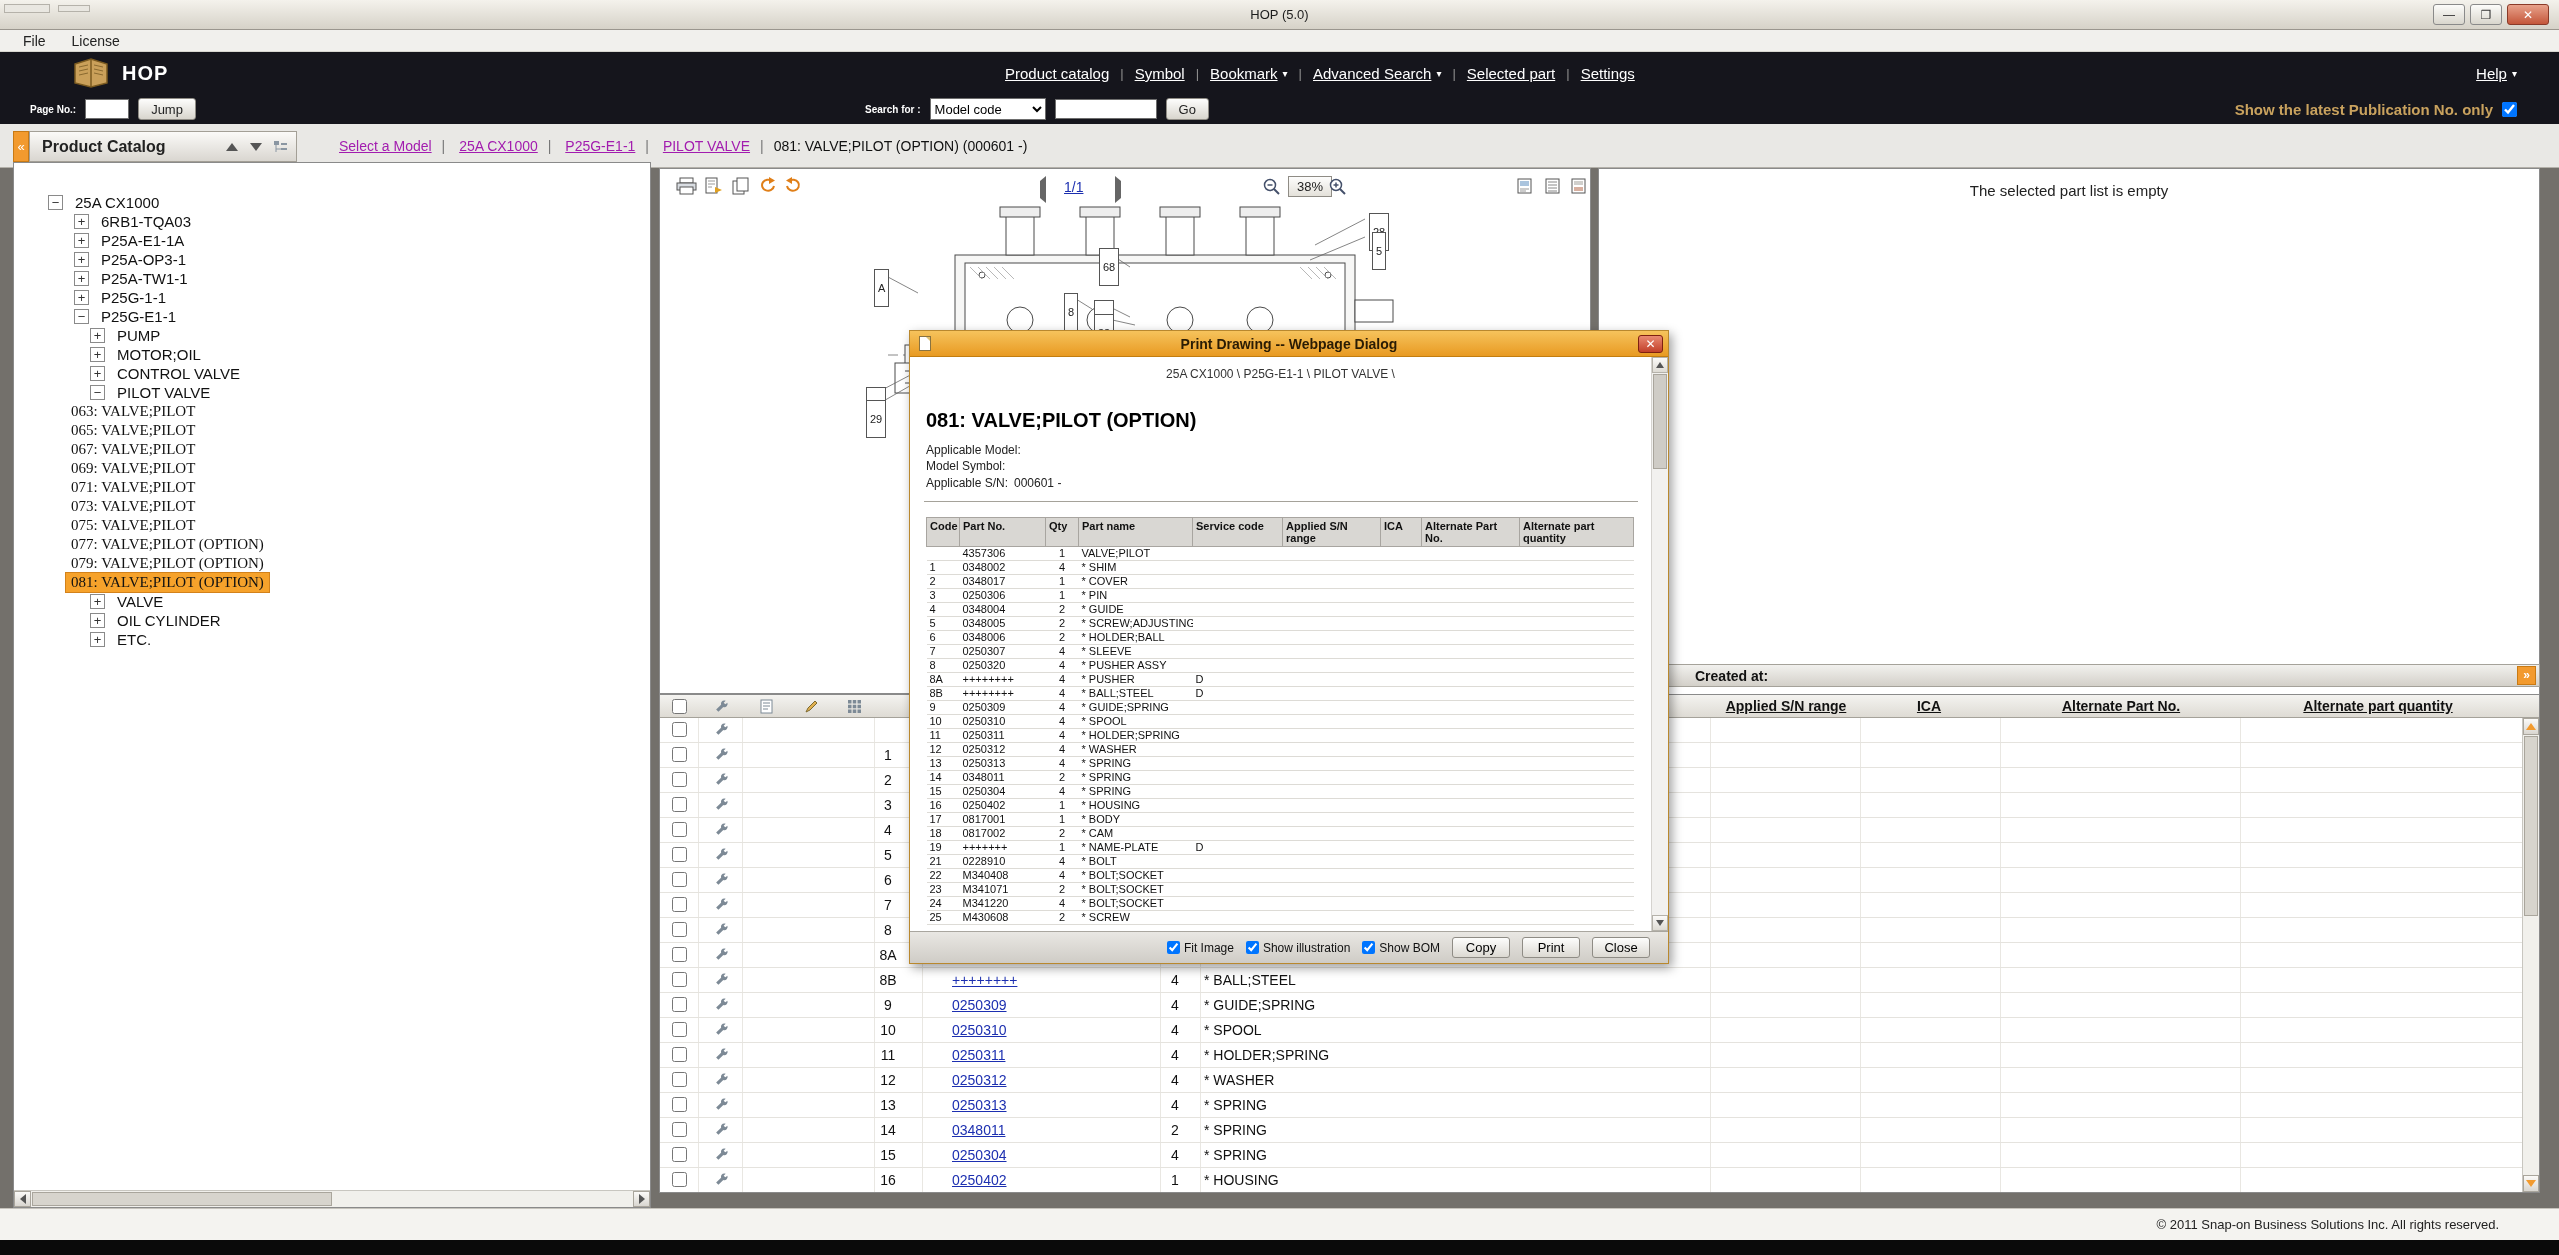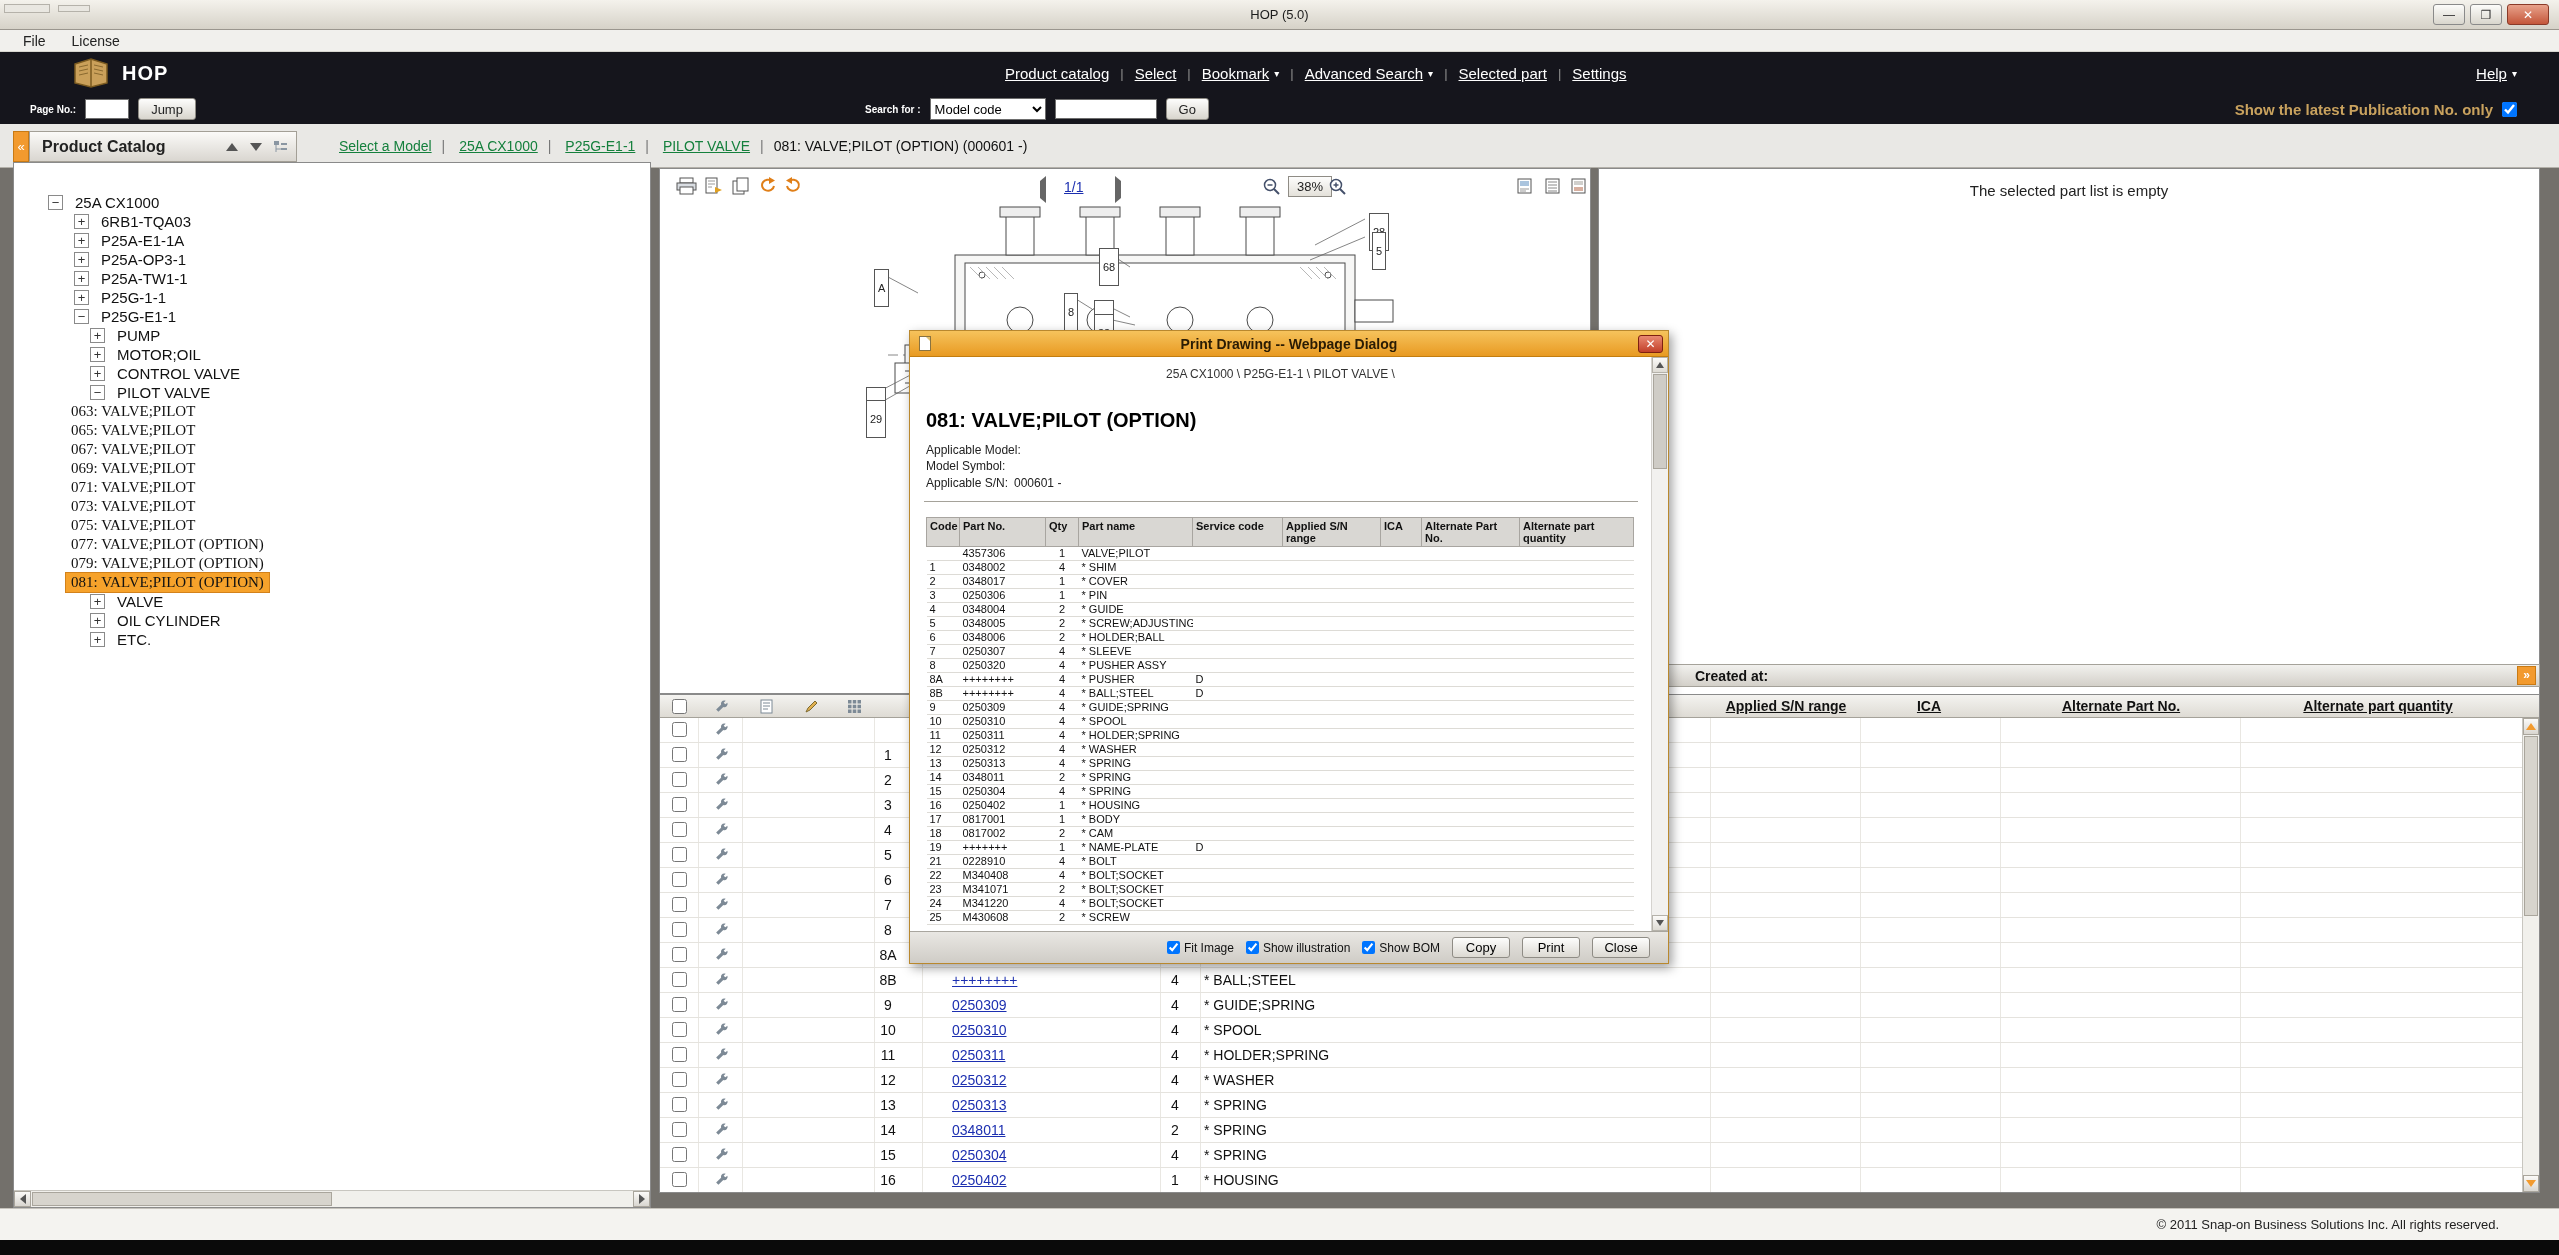--- a/index.html
+++ b/index.html
@@ -47,21 +47,21 @@
   .collapse-btn{position:absolute;left:13px;top:7px;width:16px;height:31px;background:#f29a2e;border:1px solid #c87a14;color:#fff;font-size:13px;display:flex;align-items:center;justify-content:center;cursor:pointer;}
   .catalog-header{position:absolute;left:29px;top:7px;width:268px;height:31px;background:linear-gradient(#fbfaf8,#d9d6d0);border:1px solid #a39f96;display:flex;align-items:center;}
   .catalog-header .cttl{font-size:16px;font-weight:bold;color:#222;padding-left:12px;flex:1;}
   .chicon{width:16px;height:16px;margin-right:8px;display:flex;align-items:center;justify-content:center;cursor:pointer;}
   .tri-up{width:0;height:0;border-left:6px solid transparent;border-right:6px solid transparent;border-bottom:8px solid #555;}
   .tri-down{width:0;height:0;border-left:6px solid transparent;border-right:6px solid transparent;border-top:8px solid #555;}
   .crumbs{position:absolute;left:339px;top:0;height:44px;display:flex;align-items:center;font-size:14px;}
   .crumb-links{display:flex;align-items:center;}
   .crumb{white-space:nowrap;}
   .crumb+.crumb::before{content:"|";color:#777;margin:0 10px;text-decoration:none;display:inline-block;}
-  .crumb .clabel{color:#15803d;text-decoration:underline;cursor:pointer;}
+  .crumb .clabel{color:#a21caf;text-decoration:underline;cursor:pointer;}
   .crumb-current{color:#111;white-space:nowrap;}
   .crumb-current::before{content:"|";color:#777;margin:0 10px;}
 
   
   .tree-panel{position:absolute;left:13px;top:162px;width:638px;height:1046px;background:#fff;border:1px solid #8a8a8a;overflow:hidden;}
   .tree{position:absolute;top:30px;left:0;right:0;}
   .titem{height:19px;display:flex;align-items:center;font-size:15px;color:#111;white-space:nowrap;cursor:pointer;}
   .titem .box{width:15px;height:15px;border:1px solid #8a8a8a;background:#fff;font-size:13px;line-height:13px;text-align:center;margin-right:7px;flex:0 0 auto;color:#333;}
   .st-plus .box::before{content:"+";}
   .st-minus .box::before{content:"\2212";}
@@ -179,21 +179,21 @@
     </svg>
   </span>
   <span class="brand">HOP</span>
   <nav class="nav">
 
       <span class="navitem">
         <span class="nlink-label">Product catalog</span>
       </span>
 
       <span class="navitem">
-        <span class="nlink-label">Select</span>
+        <span class="nlink-label">Symbol</span>
       </span>
 
       <span class="navitem caret">
         <span class="nlink-label">Bookmark</span>
       </span>
 
       <span class="navitem caret">
         <span class="nlink-label">Advanced Search</span>
       </span>
 

